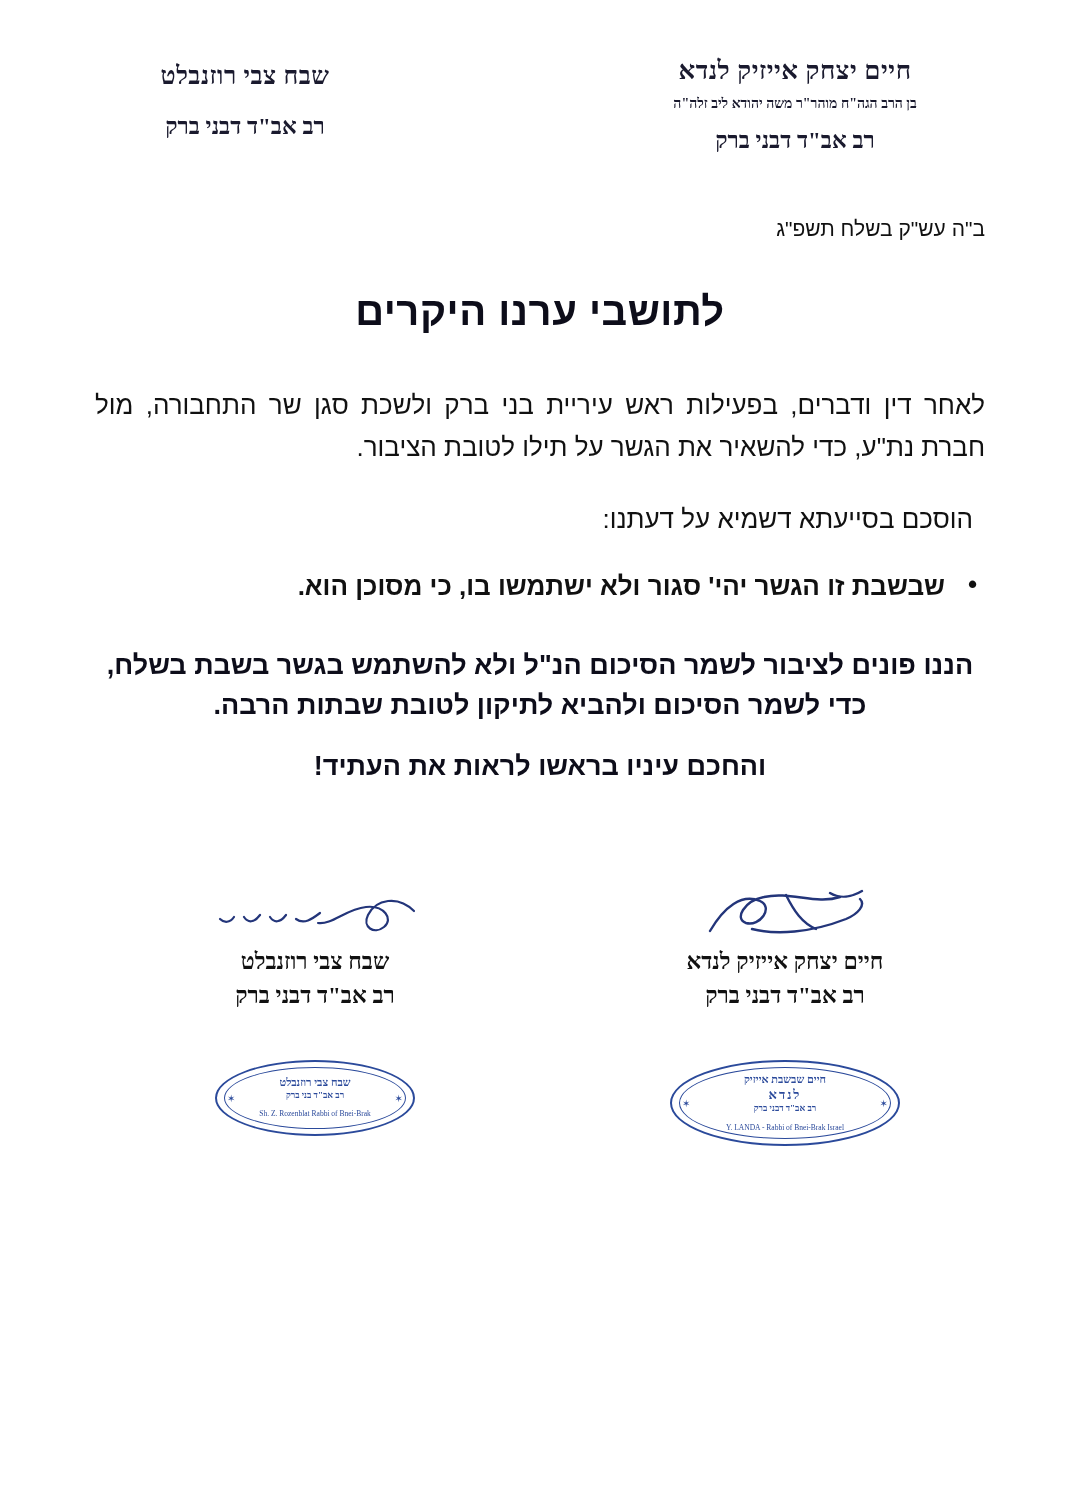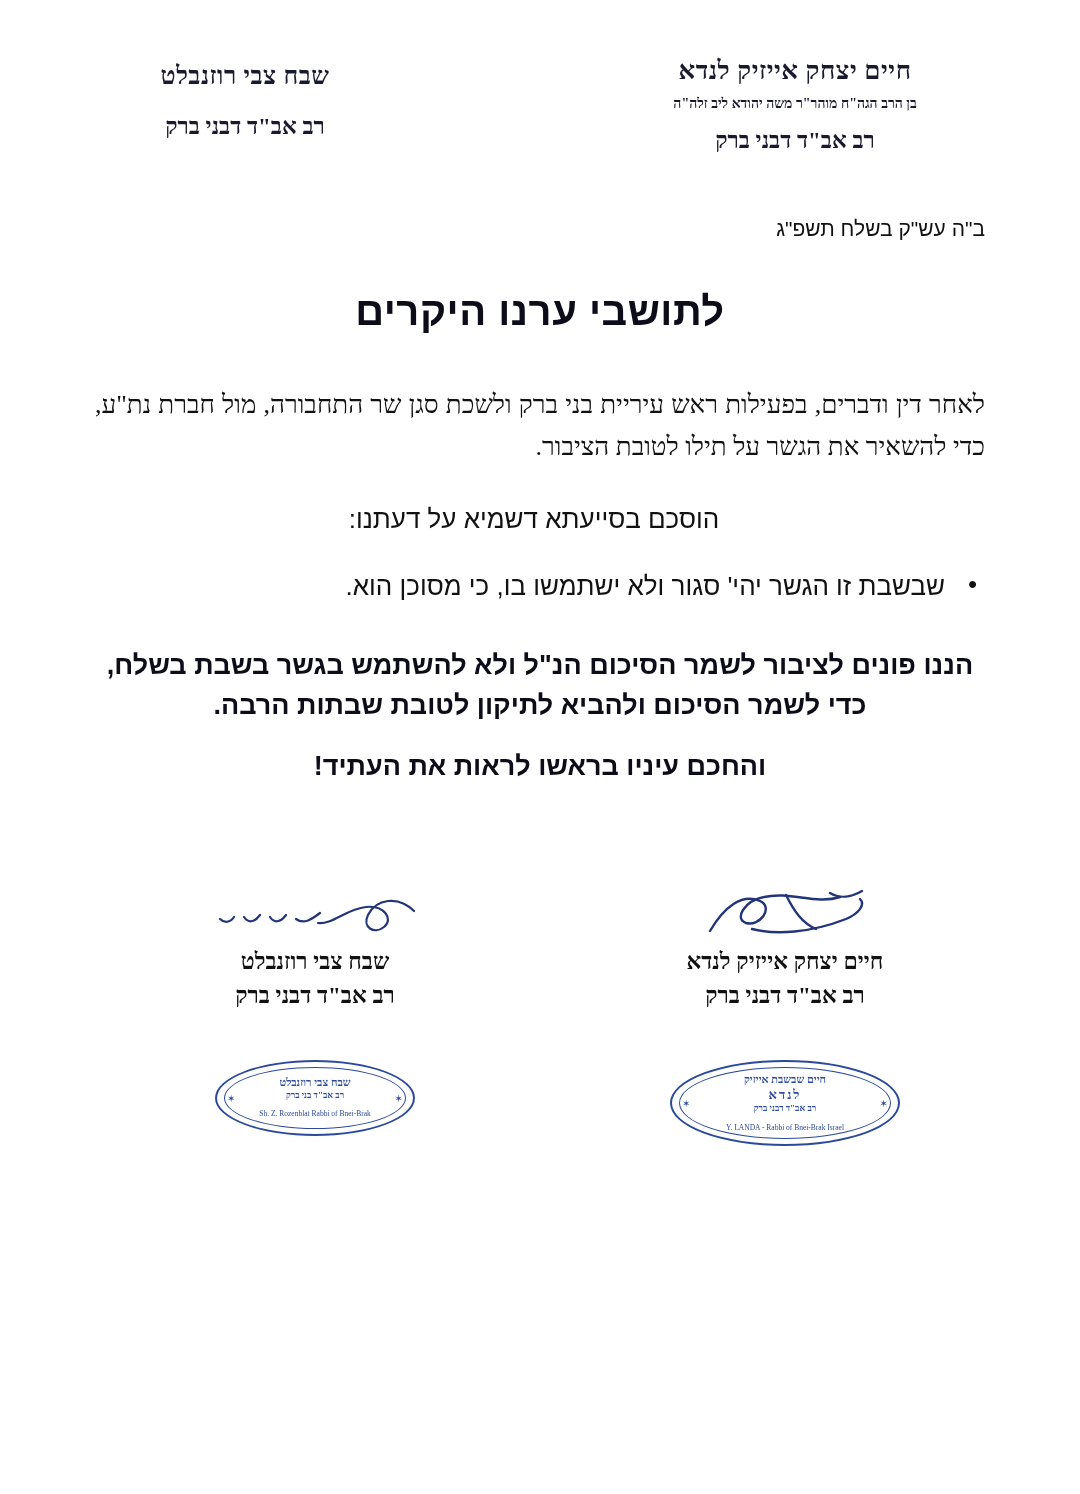--- a/index.html
+++ b/index.html
@@ -82,34 +82,35 @@
     color: #0d0d1a;
     font-family: "Liberation Sans", sans-serif;
     letter-spacing: 0.5px;
   }
   p.para {
     font-size: 26px;
     line-height: 1.62;
     text-align: justify;
     margin: 11px 0 30px 0;
     color: #111;
-    font-family: Liberation Serif, serif;
+    font-family: Liberation Sans, sans-serif;
   }
   p.lead-in {
     font-size: 26px;
     line-height: 1.6;
-    text-align: center;
+    text-align: right;
     margin: 0 12px 26px 0;
     color: #111;
     font-family: "Liberation Sans", sans-serif;
   }
   ul.points {
     list-style: none;
     margin: 0 0 38px 0;
     padding: 0;
+    font-weight: bold;
   }
   ul.points li {
     position: relative;
     font-size: 26px;
     line-height: 1.6;
     color: #111;
     text-align: right;
     margin-bottom: 7px;
     padding-right: 40px;
     font-family: "Liberation Sans", sans-serif;

